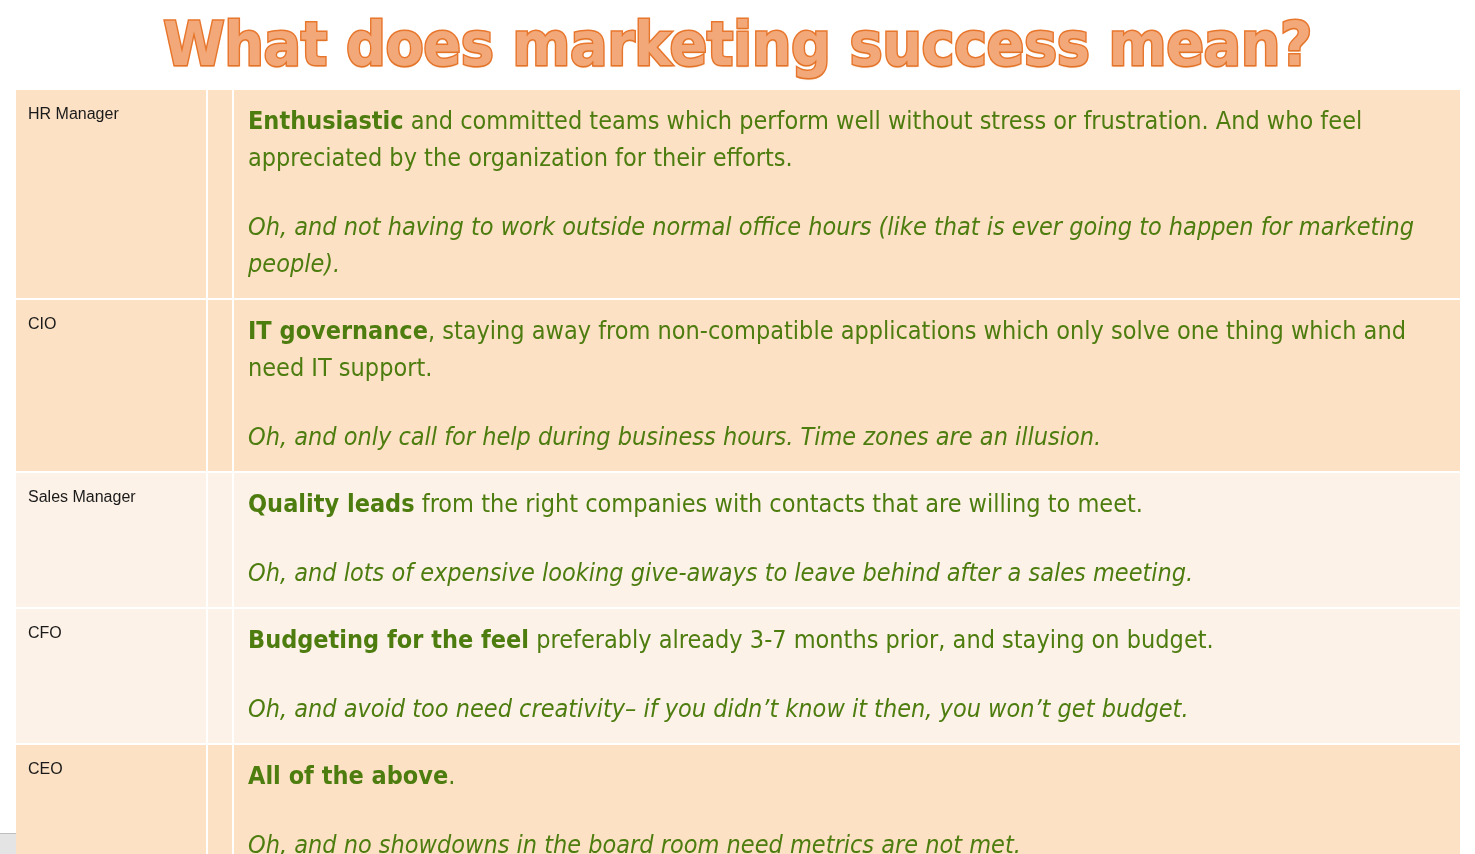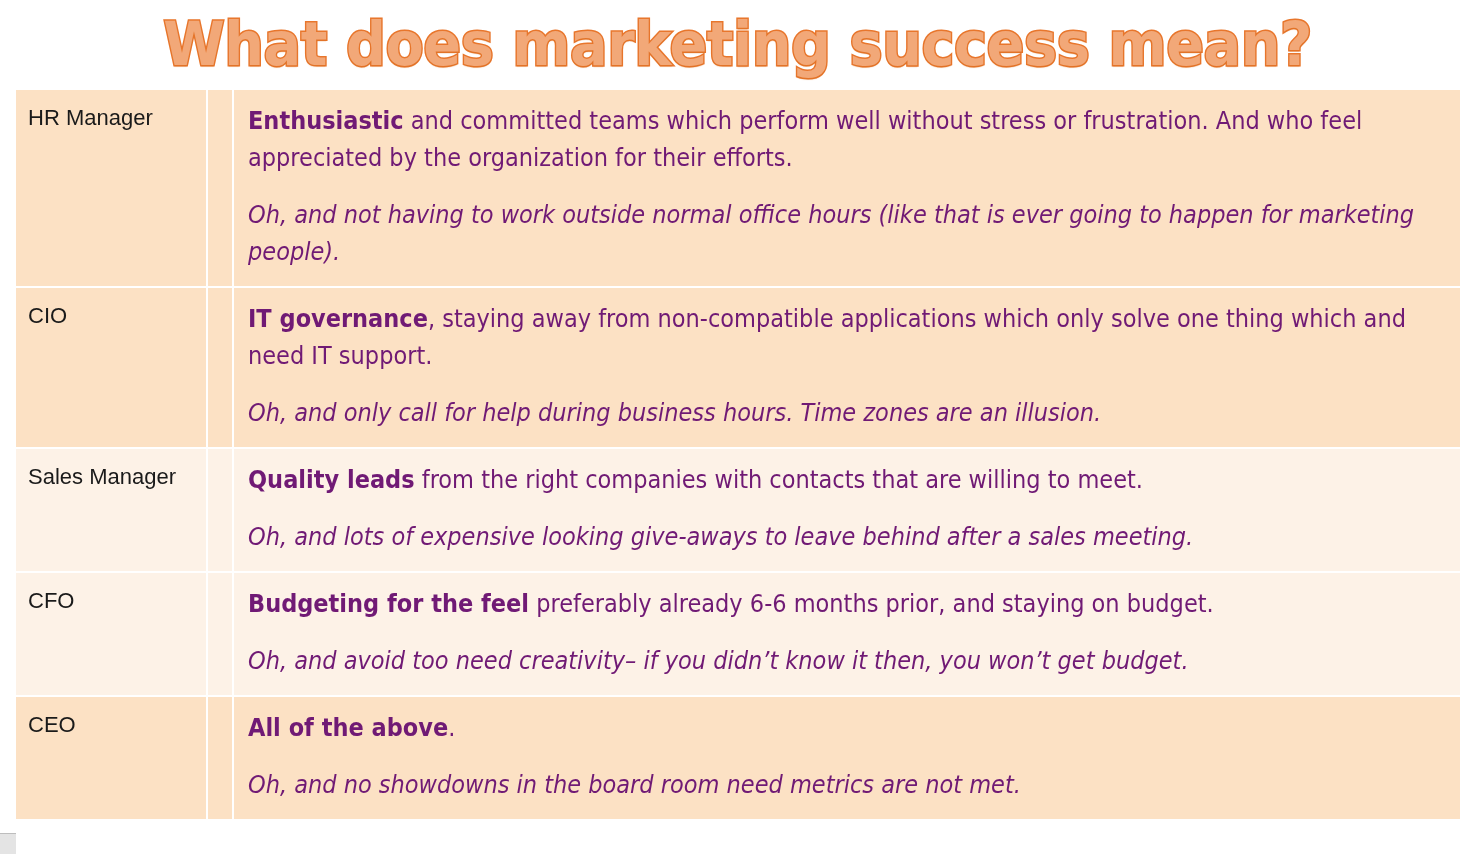--- a/index.html
+++ b/index.html
@@ -70,48 +70,48 @@
     border-bottom: 2px solid #ffffff;
   }
 
   
   tr.band-dark  > td { background: #FCE1C4; }
   tr.band-light > td { background: #FDF2E7; }
 
   td.role-cell {
     padding: 14px 10px 10px 12px;
     font-family: "Liberation Sans", sans-serif;
-    font-size: 22px;
+    font-size: 16px;
     line-height: 1.25;
     color: #1a1a1a;
     border-right: 2px solid #ffffff;
   }
   td.gap-cell {
     padding: 0;
     border-right: 2px solid #ffffff;
   }
   td.detail-cell {
     padding: 12px 18px 16px 14px;
-    color: #701a75;
+    color: #4d7c0f;
   }
 
   .detail-primary,
   .detail-aside {
     font-family: "DejaVu Sans Condensed", "Liberation Sans Narrow", "Liberation Sans", sans-serif;
     font-stretch: condensed;
     font-size: 25px;
     line-height: 1.48;
     margin: 0;
   }
   .detail-primary .lead {
     font-weight: bold;
   }
   .detail-aside {
     font-style: italic;
-    margin-top: 20px;
+    margin-top: 32px;
   }
 
   
   #corner-artifact {
     position: absolute;
     left: 0;
     top: 833px;
     width: 16px;
     height: 21px;
     background: #e4e4e4;
@@ -167,21 +167,21 @@
           <p class="detail-aside">Oh, and lots of expensive looking give-aways to leave behind after a sales meeting.</p>
         </td>
       </tr>
 
       <tr class="table-row band-light">
         <td class="role-cell">
           <span>CFO</span>
         </td>
         <td class="gap-cell"></td>
         <td class="detail-cell">
-          <p class="detail-primary"><span class="lead">Budgeting for the feel</span><span> preferably already 6-6 months prior, and staying on budget.</span></p>
+          <p class="detail-primary"><span class="lead">Budgeting for the feel</span><span> preferably already 3-7 months prior, and staying on budget.</span></p>
           <p class="detail-aside">Oh, and avoid too need creativity– if you didn’t know it then, you won’t get budget.</p>
         </td>
       </tr>
 
       <tr class="table-row band-dark">
         <td class="role-cell">
           <span>CEO</span>
         </td>
         <td class="gap-cell"></td>
         <td class="detail-cell">

